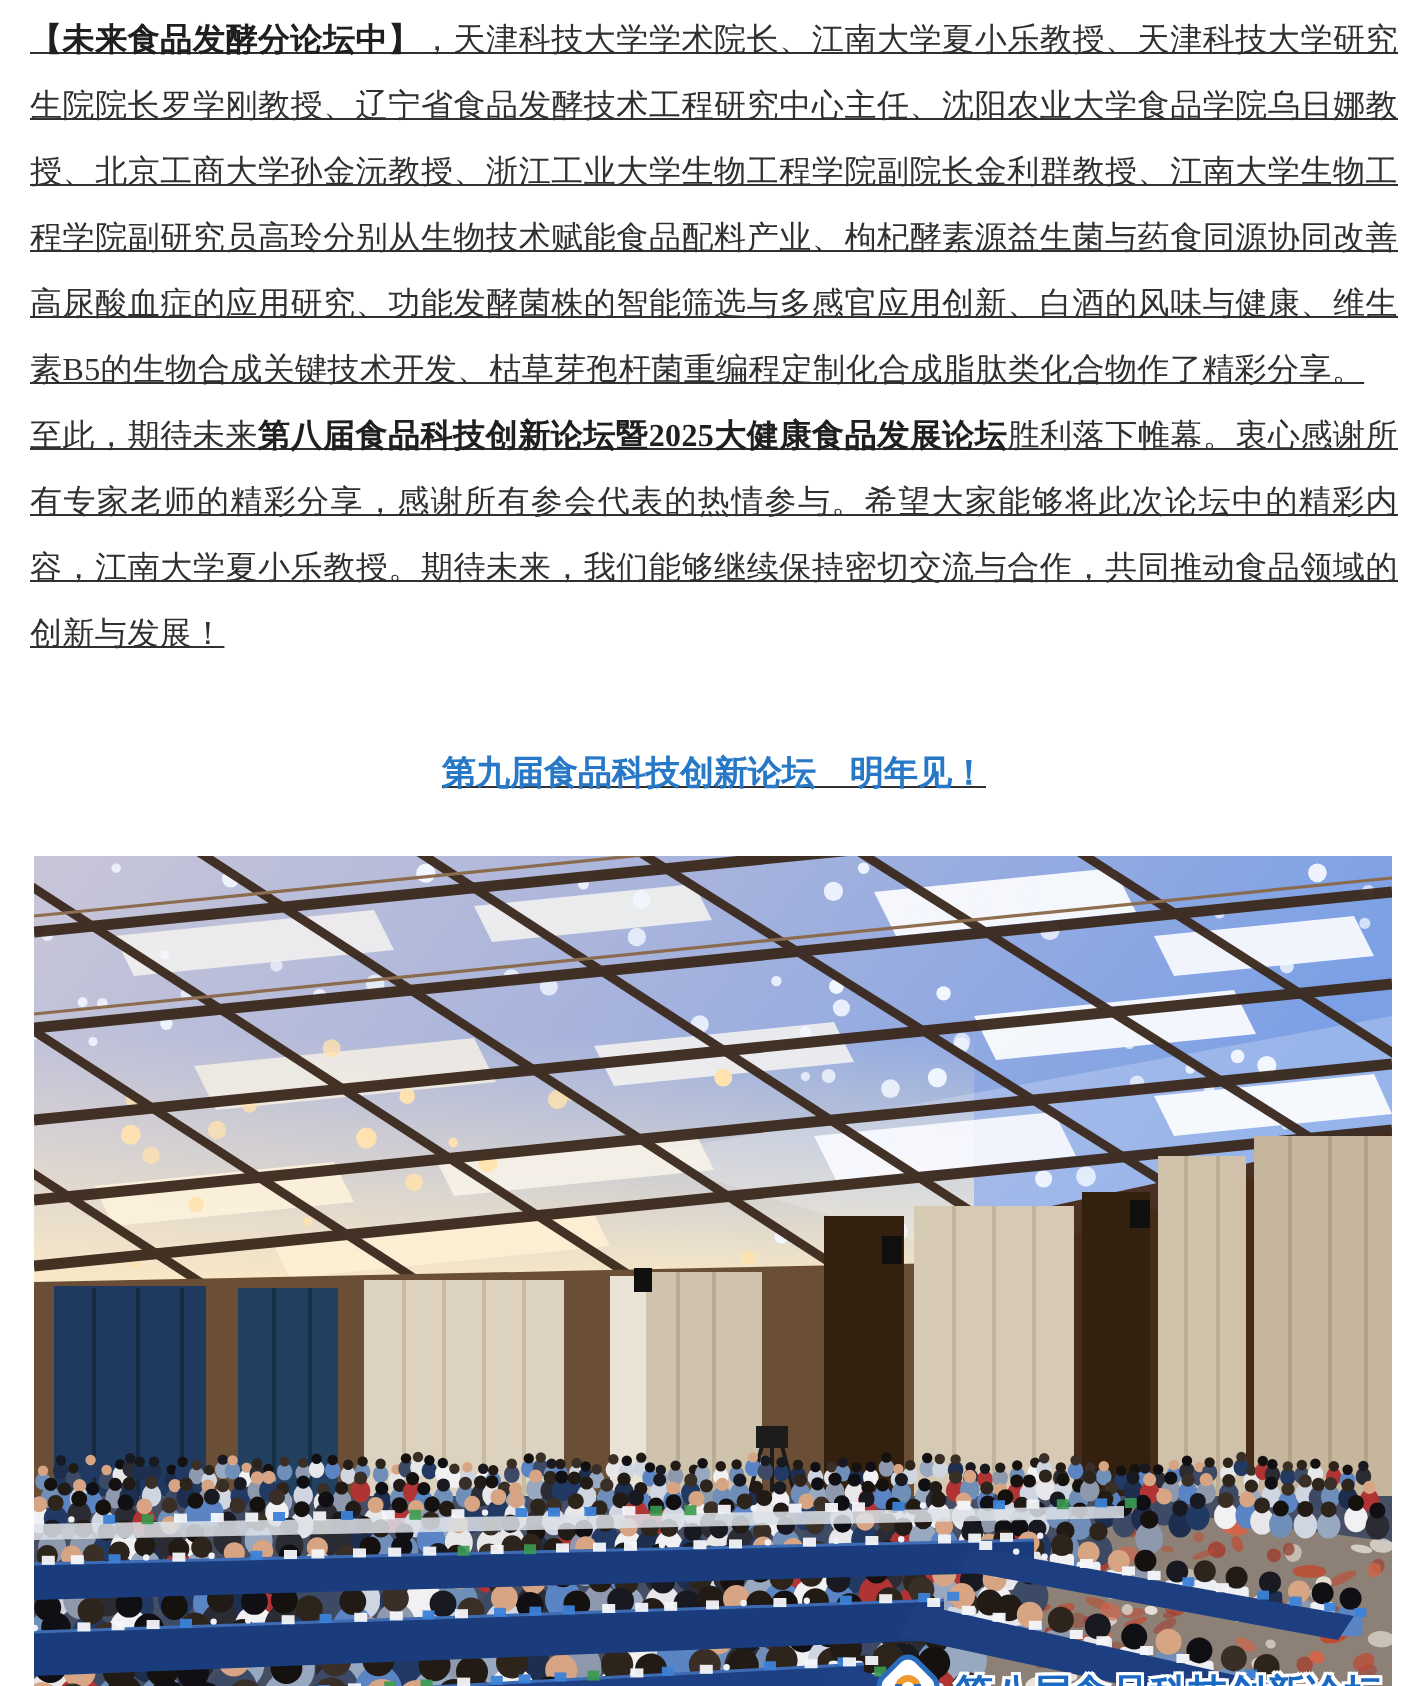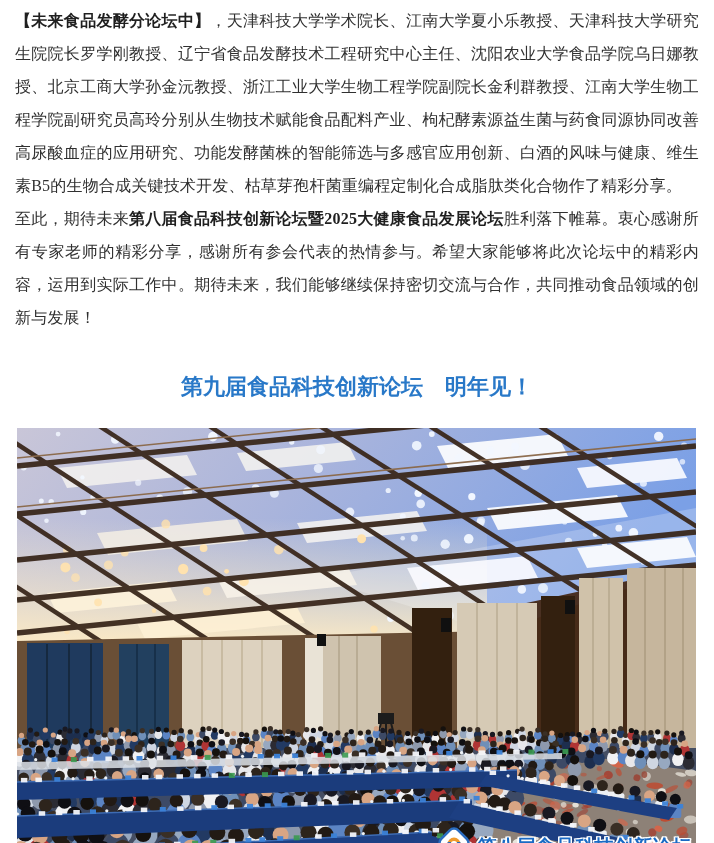--- a/index.html
+++ b/index.html
@@ -1,33 +1,33 @@
 <!DOCTYPE html>
 <html><head>
 <meta charset="utf-8">
 <style>
   html,body{margin:0;padding:0;background:#ffffff;}
   body{width:714px;font-family:"Liberation Serif","DejaVu Serif",serif;color:#303030;}
-  .article{padding:4px 15px 0 15px;}
+  .article{padding:4px 15px 0 15px;text-decoration:underline;}
   .para{font-size:16px;line-height:33px;margin:0;text-align:justify;letter-spacing:0.2px;}
   .para b{font-weight:bold;color:#1f1f1f;}
-  .heading{margin:40px 0 0 0;text-align:center;font-size:22px;line-height:26px;font-weight:bold;color:#2878c8;}
+  .heading{margin:40px 0 0 0;text-align:center;font-size:17px;line-height:26px;font-weight:bold;color:#2878c8;}
   .photo-figure{position:relative;width:679px;height:448px;margin:28px 0 0 17px;overflow:hidden;background:#9aa4c0;}
   .photo-figure svg{display:block;}
   .watermark{position:absolute;right:4px;bottom:8px;display:flex;align-items:center;gap:5px;}
   .wm-text{font-family:"Liberation Sans","DejaVu Sans",sans-serif;font-weight:bold;font-size:19px;letter-spacing:0.5px;color:#1a6ac4;
     text-shadow:-1.5px -1.5px 0 #fff,1.5px -1.5px 0 #fff,-1.5px 1.5px 0 #fff,1.5px 1.5px 0 #fff,0 -1.5px 0 #fff,0 1.5px 0 #fff,-1.5px 0 0 #fff,1.5px 0 0 #fff;}
   .wm-logo{width:38px;height:42px;flex:0 0 auto;}
 </style>
 </head>
 <body>
 
 <div class="article">
   <p class="para"><b>【未来食品发酵分论坛中】</b><span>，天津科技大学学术院长、江南大学夏小乐教授、天津科技大学研究生院院长罗学刚教授、辽宁省食品发酵技术工程研究中心主任、沈阳农业大学食品学院乌日娜教授、北京工商大学孙金沅教授、浙江工业大学生物工程学院副院长金利群教授、江南大学生物工程学院副研究员高玲分别从生物技术赋能食品配料产业、枸杞酵素源益生菌与药食同源协同改善高尿酸血症的应用研究、功能发酵菌株的智能筛选与多感官应用创新、白酒的风味与健康、维生素B5的生物合成关键技术开发、枯草芽孢杆菌重编程定制化合成脂肽类化合物作了精彩分享。</span></p>
-  <p class="para"><span>至此，期待未来</span><b>第八届食品科技创新论坛暨2025大健康食品发展论坛</b><span>胜利落下帷幕。衷心感谢所有专家老师的精彩分享，感谢所有参会代表的热情参与。希望大家能够将此次论坛中的精彩内容，运用到实际工作中。期待未来，我们能够继续保持密切交流与合作，共同推动食品领域的创新与发展！</span></p>
+  <p class="para"><span>至此，期待未来</span><b>第八届食品科技创新论坛暨2025大健康食品发展论坛</b><span>胜利落下帷幕。衷心感谢所有专家老师的精彩分享，感谢所有参会代表的热情参与。希望大家能够将此次论坛中的精彩内容，江南大学夏小乐教授。期待未来，我们能够继续保持密切交流与合作，共同推动食品领域的创新与发展！</span></p>
   <h2 class="heading">第九届食品科技创新论坛　明年见！</h2>
 </div>
 
 <figure class="photo-figure">
   <svg id="hall" width="679" height="448" viewBox="0 0 679 448">
     <defs>
       <linearGradient id="ceil" x1="0" y1="0" x2="1" y2="0.25">
         <stop offset="0" stop-color="#c9c6d8"></stop>
         <stop offset="0.45" stop-color="#a9b4dc"></stop>
         <stop offset="1" stop-color="#7ba0e6"></stop>

